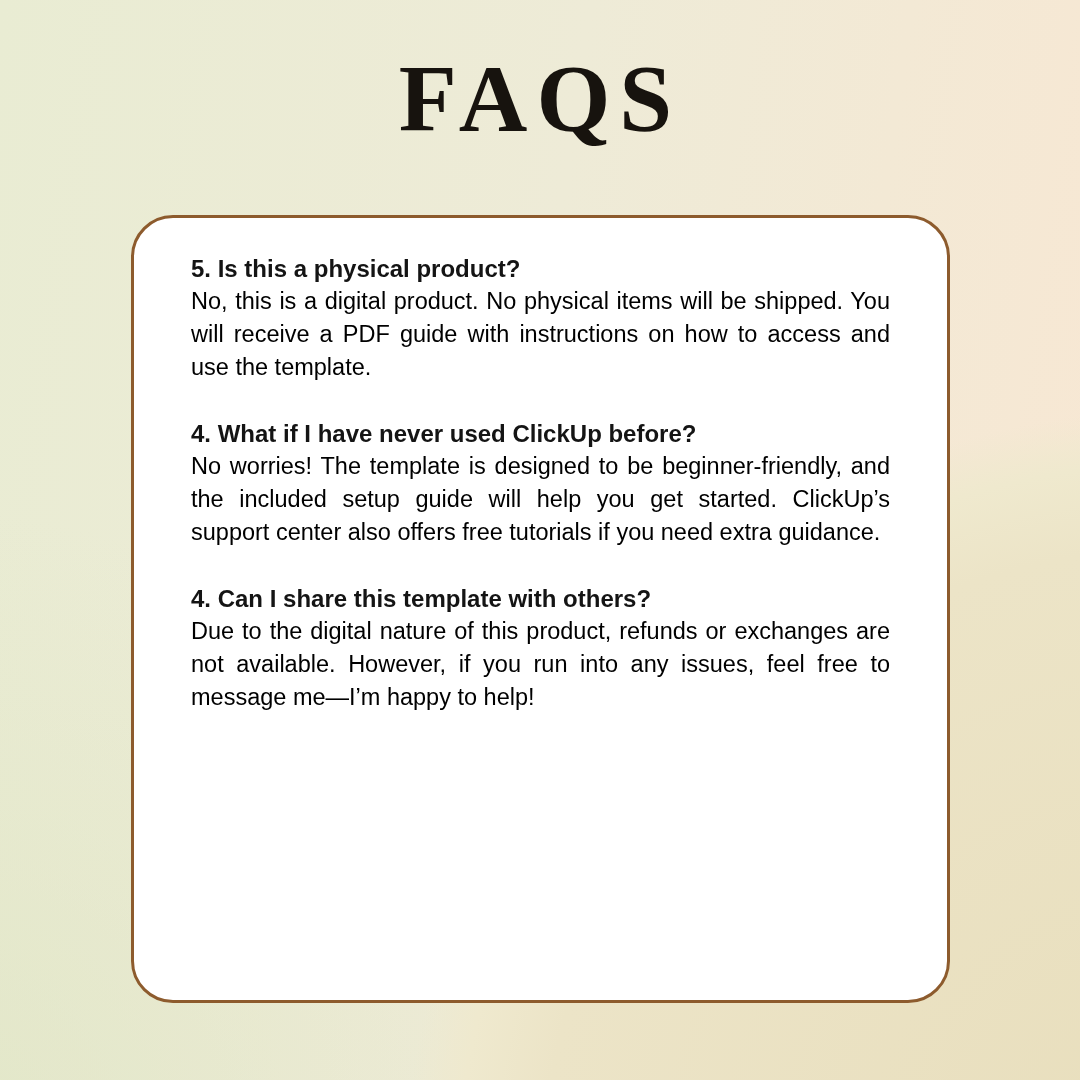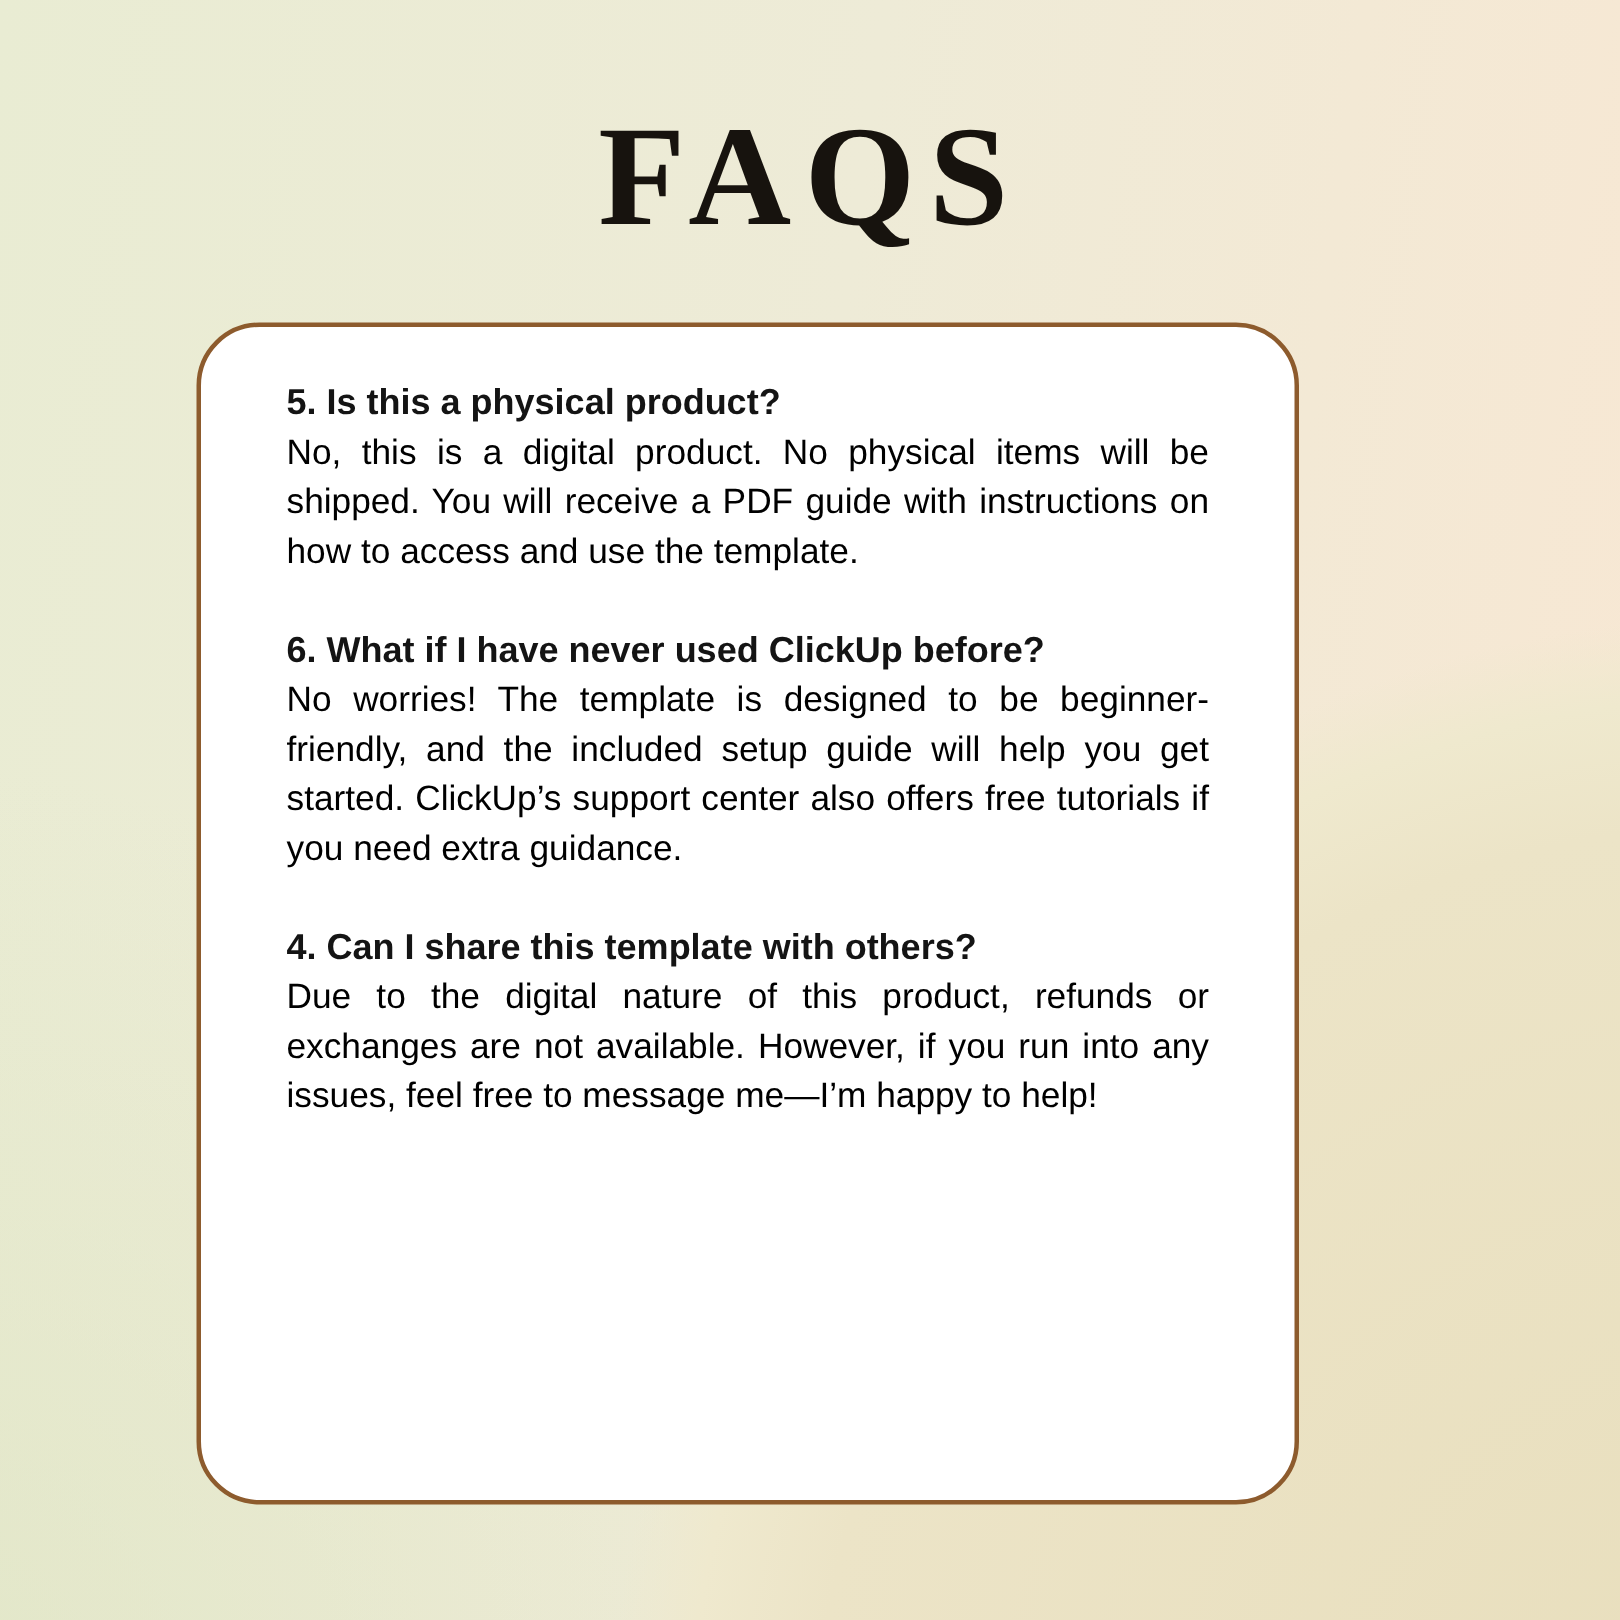--- a/index.html
+++ b/index.html
@@ -13,34 +13,34 @@
     width: 1080px;
     height: 1080px;
     overflow: hidden;
     background:
       radial-gradient(circle 770px at 1175px 1180px, #e8debc 0%, #ece4c7 82%, #efe9ce 93%, rgba(239,233,206,0) 100%),
       radial-gradient(circle 640px at -70px 1150px, rgba(222,228,194,0.65) 0%, rgba(222,228,194,0) 100%),
       linear-gradient(98deg, #e9ecd3 0%, #eeebd7 48%, #f8e7d3 100%);
   }
   .title {
     margin: 0;
-    padding-top: 64px;
+    padding-top: 46px;
     text-align: center;
     font-family: "Liberation Serif", "DejaVu Serif", serif;
     font-size: 95px;
     font-weight: 600;
     letter-spacing: 9px;
     line-height: 1.12;
     color: #17130e;
   }
   .card {
     position: absolute;
     left: 131px;
     top: 215px;
-    width: 735px;
+    width: 819px;
     height: 788px;
     box-sizing: border-box;
     background: #ffffff;
     border: 3.5px solid #8d5b2d;
     border-radius: 42px;
     padding: 34px 57px;
   }
   .qa { margin: 0; }
   .question {
     margin: 0;
@@ -67,21 +67,21 @@
   <h1 class="title">FAQS</h1>
 
   <div class="card">
 
     <section class="qa">
       <p class="question">5. Is this a physical product?</p>
       <p class="answer">No, this is a digital product. No physical items will be shipped. You will receive a PDF guide with instructions on how to access and use the template.</p>
     </section>
 
     <section class="qa">
-      <p class="question">6. What if I have never used ClickUp before?</p>
+      <p class="question">4. What if I have never used ClickUp before?</p>
       <p class="answer">No worries! The template is designed to be beginner-friendly, and the included setup guide will help you get started. ClickUp’s support center also offers free tutorials if you need extra guidance.</p>
     </section>
 
     <section class="qa">
       <p class="question">4. Can I share this template with others?</p>
     </section>
 
     <section class="qa">
       <p class="answer">Due to the digital nature of this product, refunds or exchanges are not available. However, if you run into any issues, feel free to message me—I’m happy to help!</p>
     </section>

